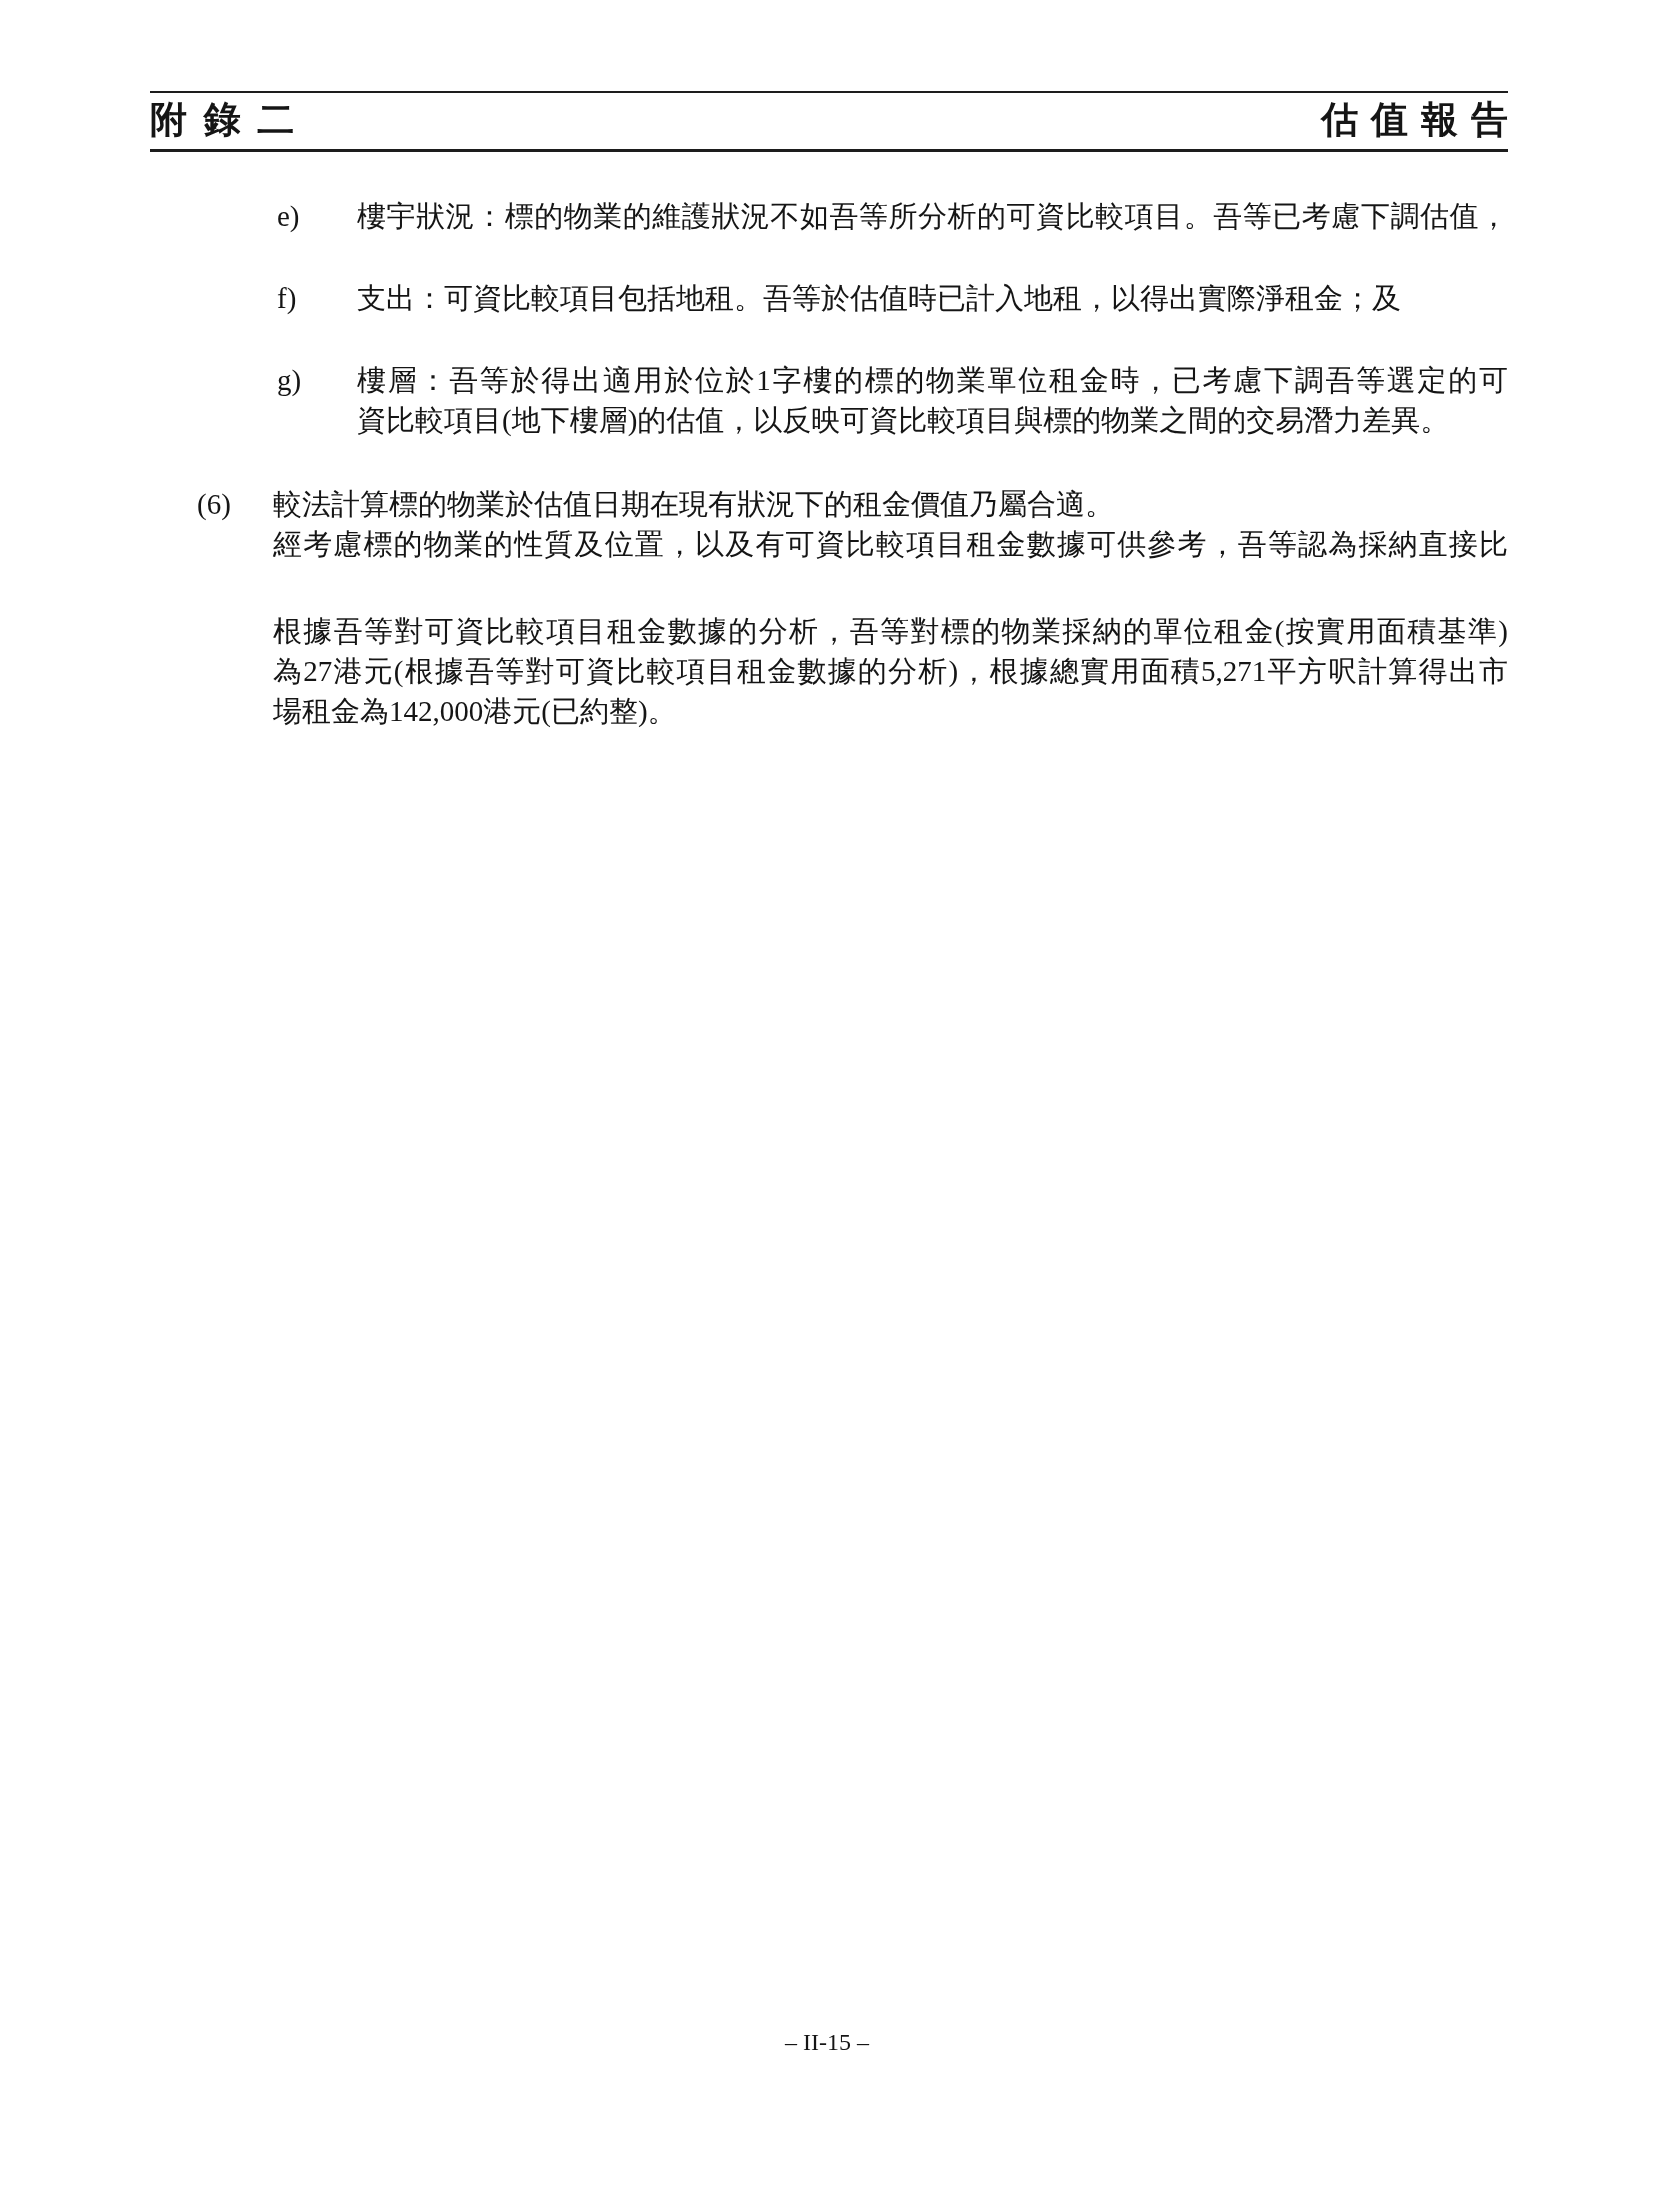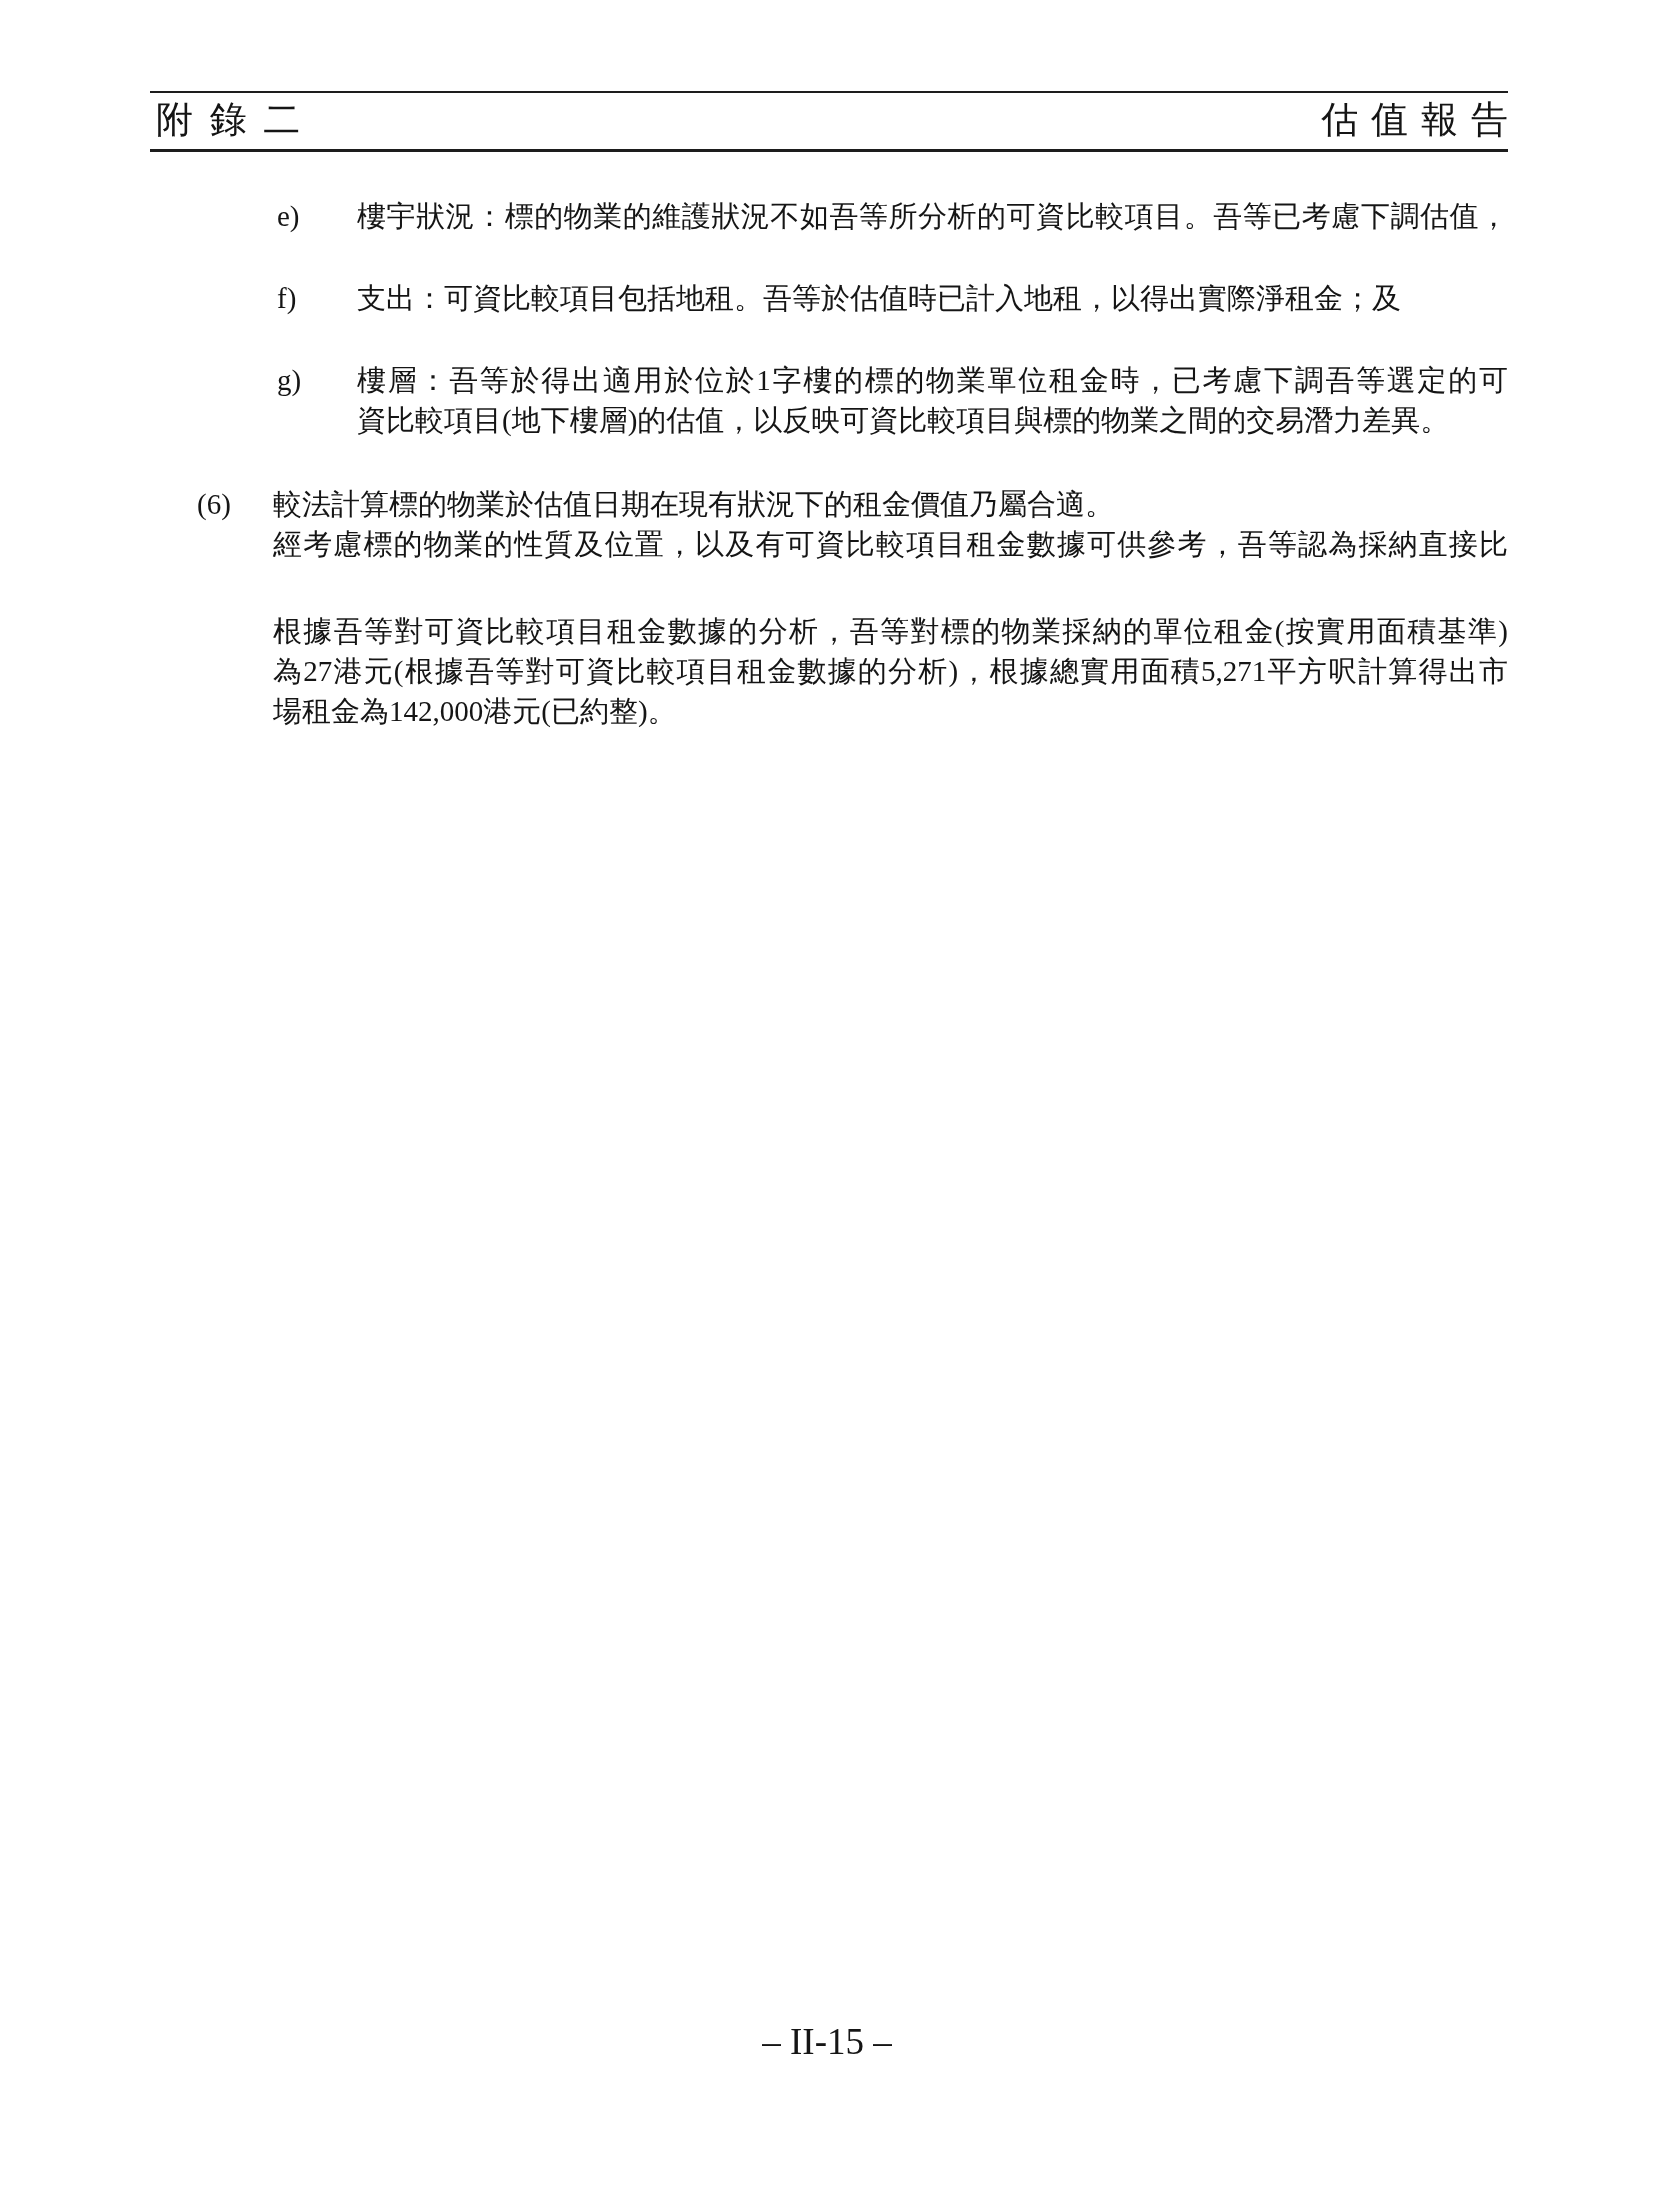--- a/index.html
+++ b/index.html
@@ -27,24 +27,23 @@
     margin-top: 91px;
     height: 2px;
     background: #1d1d1d;
   }
   .header-row {
     display: flex;
     justify-content: space-between;
     align-items: center;
     padding: 7px 0 9px 0;
     font-family: "Liberation Sans", "DejaVu Sans", sans-serif;
-    font-weight: 400;
+    font-weight: 700;
     font-size: 37px;
     line-height: 40px;
-    margin-left: 6px;
   }
   .header-left  { letter-spacing: 0.45em; }
   .header-right { letter-spacing: 0.35em; margin-right: -0.35em; }
   .rule-bottom {
     height: 3px;
     background: #1d1d1d;
   }
 
   
   .body-text {
@@ -86,21 +85,21 @@
     text-justify: inter-character;
   }
 
   
   .footer {
     position: absolute;
     top: 2022px;
     left: 0;
     width: 100%;
     text-align: center;
-    font-size: 37px;
+    font-size: 24px;
     line-height: 40px;
   }
 </style>
 </head>
 <body>
 
 <div class="page">
   <div class="content">
 
     <header>

